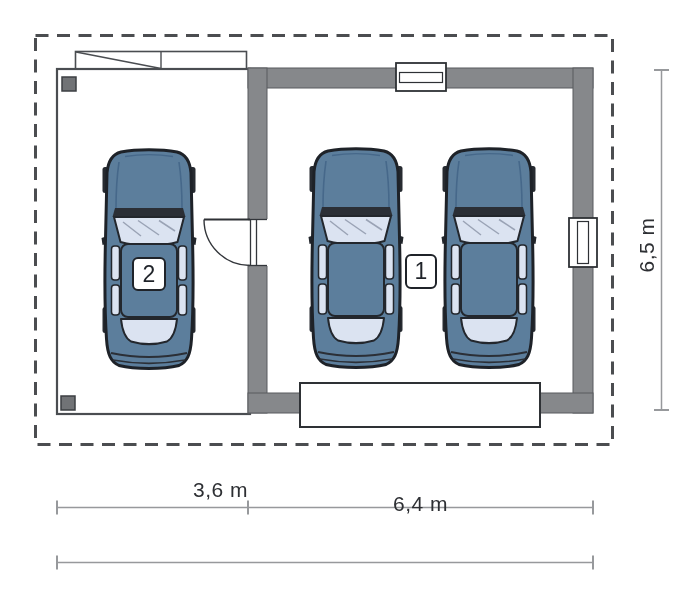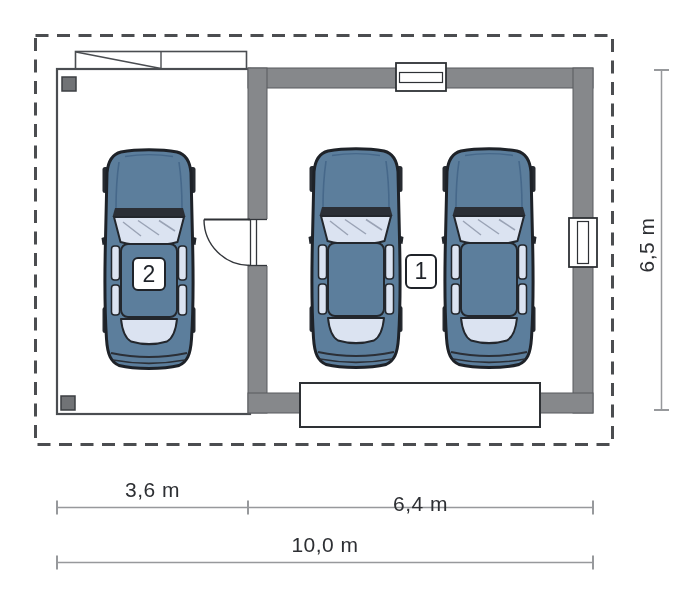--- a/index.html
+++ b/index.html
@@ -119,21 +119,20 @@
       <line x1="57" y1="562.5" x2="593" y2="562.5" stroke-width="1.5"></line>
       <line x1="57" y1="555.5" x2="57" y2="569.5" stroke-width="2"></line>
       <line x1="593" y1="555.5" x2="593" y2="569.5" stroke-width="2"></line>
 
       <line x1="661.5" y1="70" x2="661.5" y2="410" stroke-width="1.5"></line>
       <line x1="654" y1="70" x2="669" y2="70" stroke-width="2"></line>
       <line x1="654" y1="410" x2="669" y2="410" stroke-width="2"></line>
     </g>
   </svg>
 
-  <div class="dim-label" style="left:57px;top:478px;width:191px;">3,6 m</div>
+  <div class="dim-label" style="left:57px;top:478px;width:191px;text-align:right;">3,6 m</div>
   <div class="dim-label" style="left:248px;top:492px;width:345px;">6,4 m</div>
-  <div class="dim-label" style="left:57px;top:533px;width:536px;">10,0 m</div>
   <div class="dim-label vertical" style="left:602px;top:232px;width:90px;height:26px;line-height:26px;">6,5 m</div>
 
   <div class="room-label" style="left:405px;top:254px;width:32px;height:35px;">1</div>
   <div class="room-label" style="left:132px;top:257px;width:34px;height:34px;">2</div>
 
 </div>
 
 </body></html>

